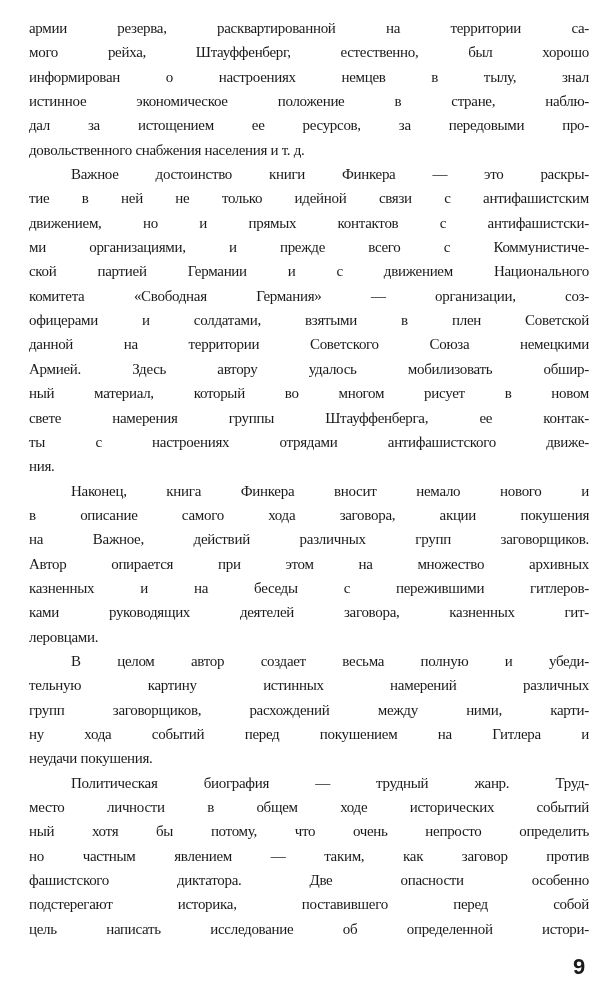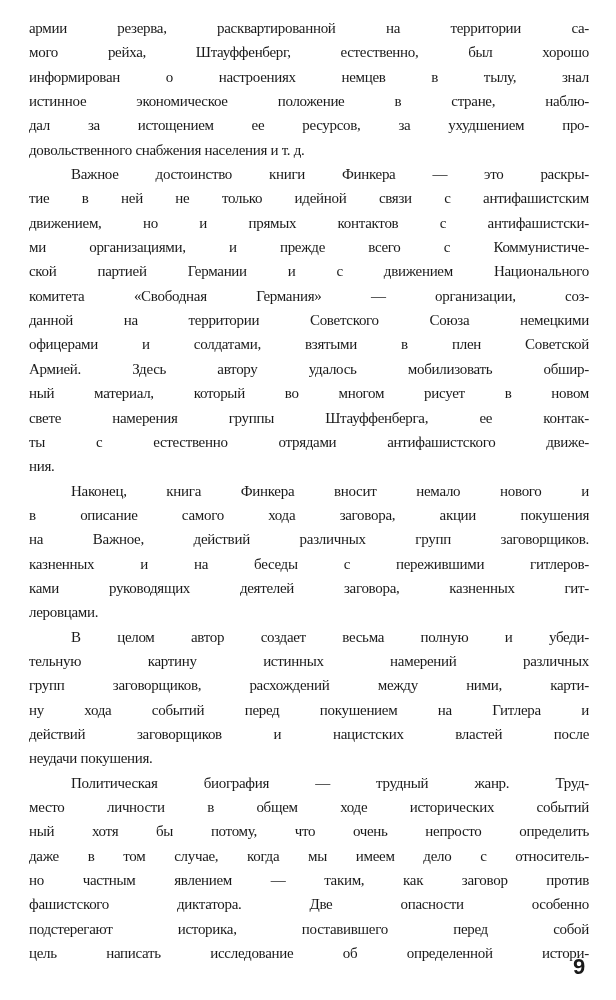--- a/index.html
+++ b/index.html
@@ -30,63 +30,62 @@
 </head>
 <body>
 
 <div class="page">
 
   <div>
     <div class="line">армии резерва, расквартированной на территории са-</div>
     <div class="line">мого рейха, Штауффенберг, естественно, был хорошо</div>
     <div class="line">информирован о настроениях немцев в тылу, знал</div>
     <div class="line">истинное экономическое положение в стране, наблю-</div>
-    <div class="line">дал за истощением ее ресурсов, за ухудшением про-</div>
+    <div class="line">дал за истощением ее ресурсов, за передовыми про-</div>
     <div class="line last">довольственного снабжения населения и т. д.</div>
   </div>
 
   <div>
     <div class="line indent">Важное достоинство книги Финкера — это раскры-</div>
     <div class="line">тие в ней не только идейной связи с антифашистским</div>
     <div class="line">движением, но и прямых контактов с антифашистски-</div>
     <div class="line">ми организациями, и прежде всего с Коммунистиче-</div>
     <div class="line">ской партией Германии и с движением Национального</div>
     <div class="line">комитета «Свободная Германия» — организации, соз-</div>
+    <div class="line">офицерами и солдатами, взятыми в плен Советской</div>
     <div class="line">данной на территории Советского Союза немецкими</div>
-    <div class="line">офицерами и солдатами, взятыми в плен Советской</div>
     <div class="line">Армией. Здесь автору удалось мобилизовать обшир-</div>
     <div class="line">ный материал, который во многом рисует в новом</div>
     <div class="line">свете намерения группы Штауффенберга, ее контак-</div>
-    <div class="line">ты с естественно отрядами антифашистского движе-</div>
+    <div class="line">ты с настроениях отрядами антифашистского движе-</div>
     <div class="line last">ния.</div>
   </div>
 
   <div>
     <div class="line indent">Наконец, книга Финкера вносит немало нового и</div>
     <div class="line">в описание самого хода заговора, акции покушения</div>
     <div class="line">на Важное, действий различных групп заговорщиков.</div>
+    <div class="line">Автор опирается при этом на множество архивных</div>
     <div class="line">казненных и на беседы с пережившими гитлеров-</div>
     <div class="line">ками руководящих деятелей заговора, казненных гит-</div>
     <div class="line last">леровцами.</div>
   </div>
 
   <div>
     <div class="line indent">В целом автор создает весьма полную и убеди-</div>
     <div class="line">тельную картину истинных намерений различных</div>
     <div class="line">групп заговорщиков, расхождений между ними, карти-</div>
     <div class="line">ну хода событий перед покушением на Гитлера и</div>
-    <div class="line">действий заговорщиков и нацистских властей после</div>
     <div class="line last">неудачи покушения.</div>
   </div>
 
   <div>
     <div class="line indent">Политическая биография — трудный жанр. Труд-</div>
     <div class="line">место личности в общем ходе исторических событий</div>
     <div class="line">ный хотя бы потому, что очень непросто определить</div>
-    <div class="line">даже в том случае, когда мы имеем дело с относитель-</div>
     <div class="line">но частным явлением — таким, как заговор против</div>
     <div class="line">фашистского диктатора. Две опасности особенно</div>
     <div class="line">подстерегают историка, поставившего перед собой</div>
     <div class="line">цель написать исследование об определенной истори-</div>
 
   </div>
 </div>
 
 <div class="pagenum">9</div>
 

